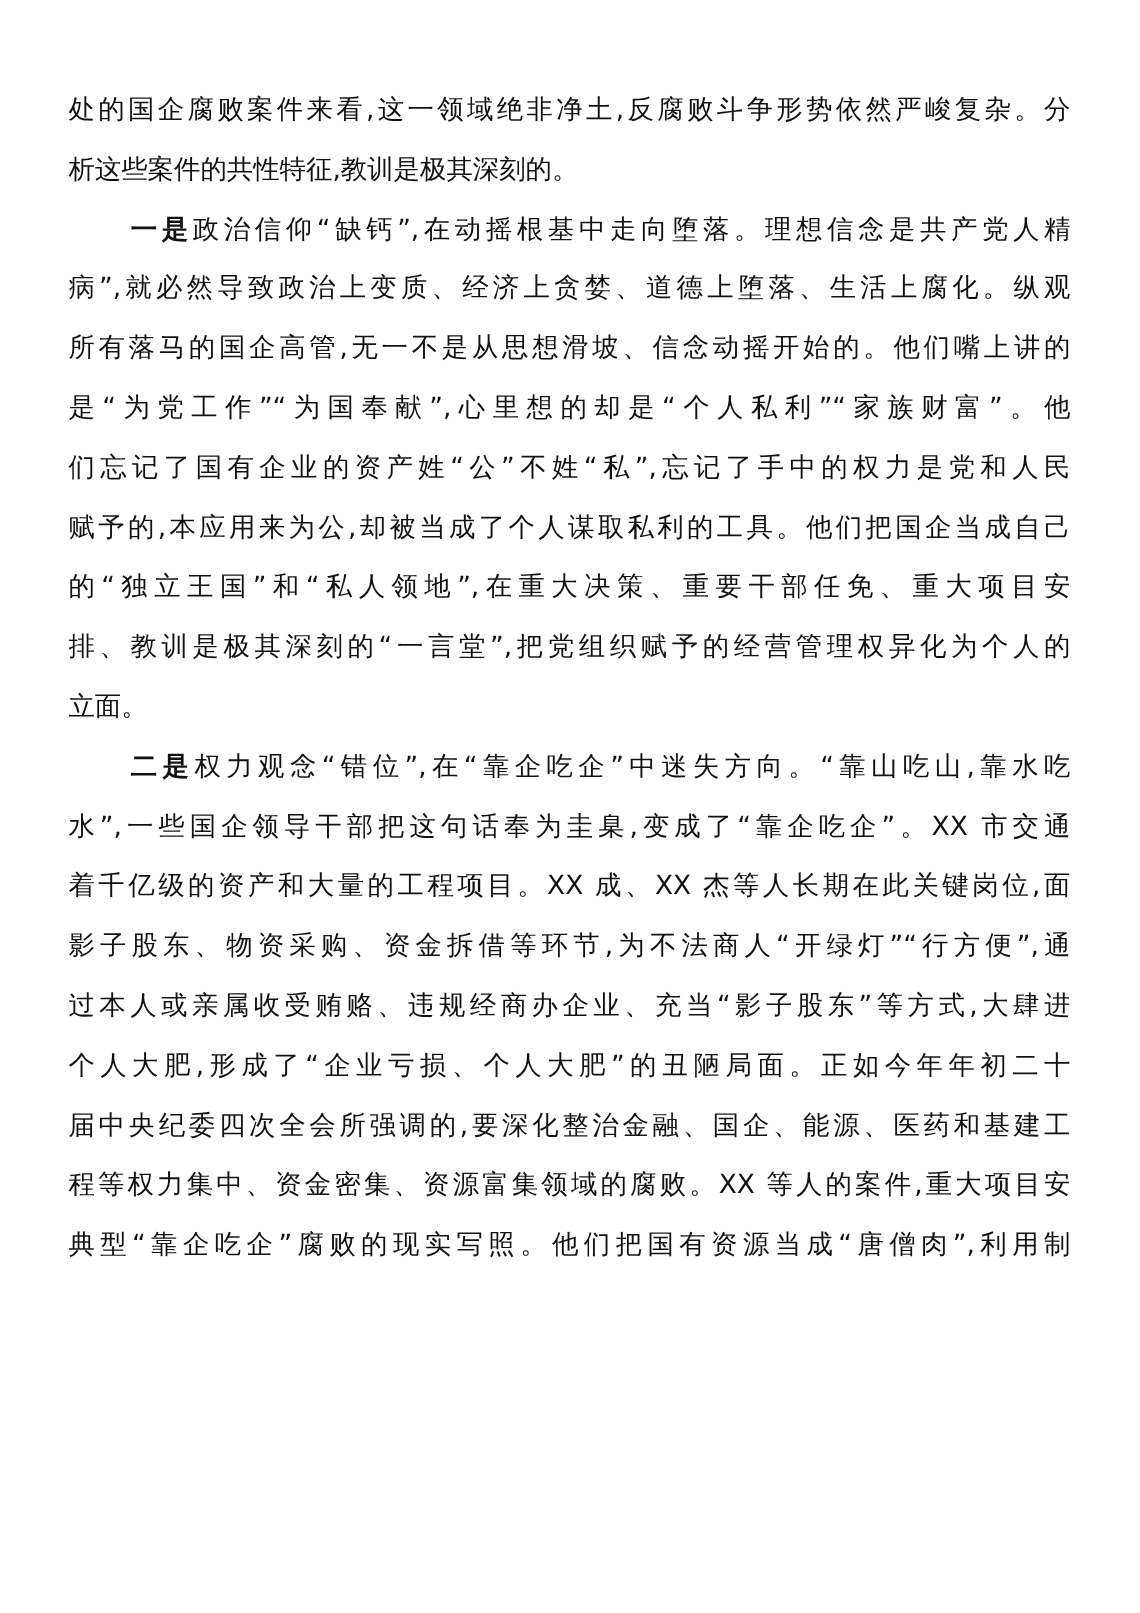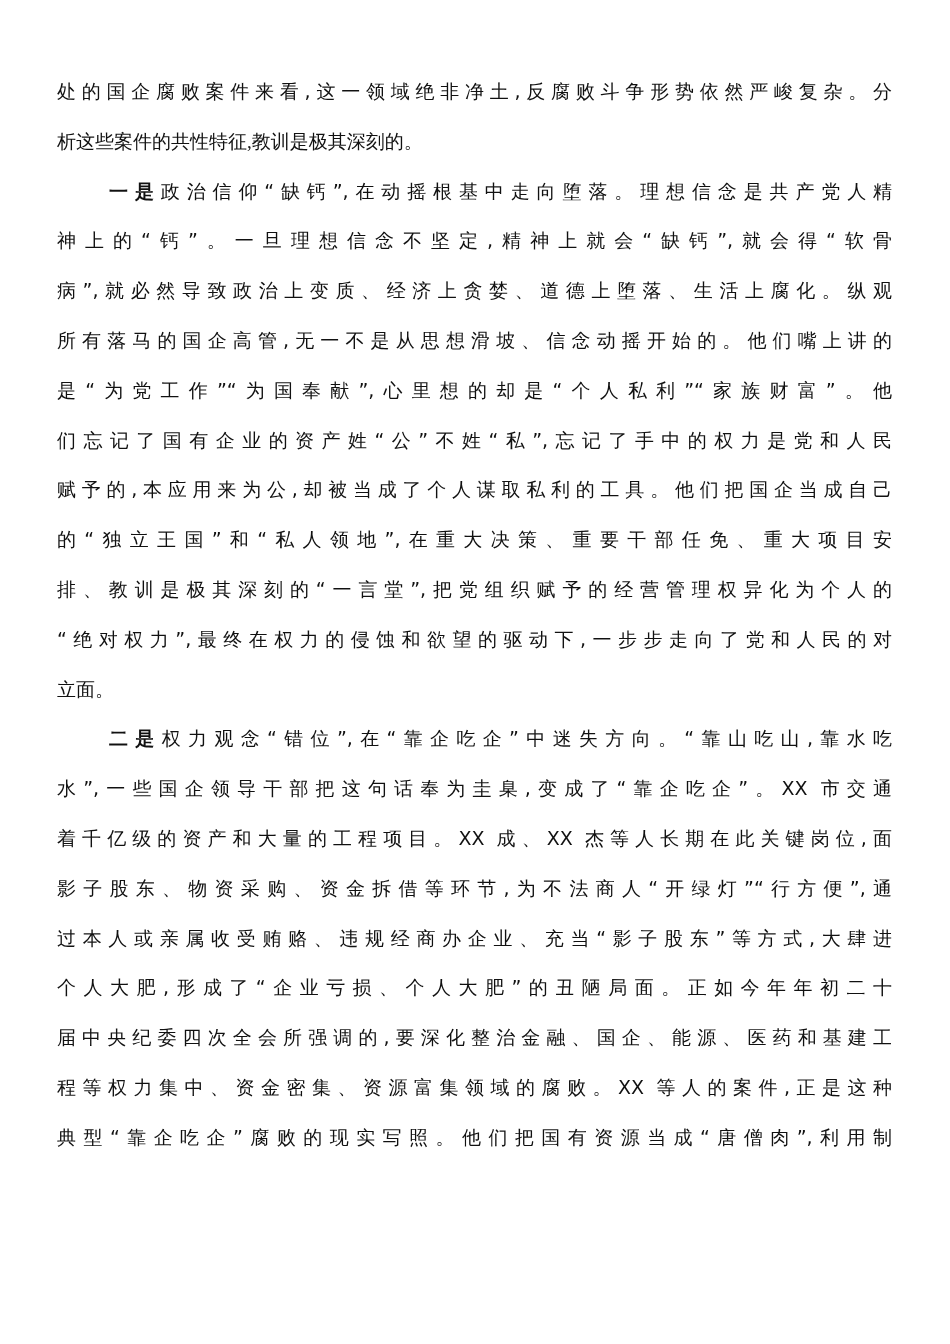--- a/index.html
+++ b/index.html
@@ -17,66 +17,63 @@
   }
   .page {
     position: absolute;
     left: 57px;
     top: 67px;
     width: 835px;
   }
   .line {
     height: 49.8px;
     line-height: 49.8px;
-    font-size: 19px;
+    font-size: 22px;
     white-space: nowrap;
     text-align: justify;
     text-align-last: justify;
     letter-spacing: 0px;
   }
   .line.last {
     text-align-last: left;
-    font-family: Liberation Serif, serif;
   }
   .line.indent {
     padding-left: 52px;
   }
   .lead {
     font-weight: bold;
   }
 </style>
 </head>
 <body>
 
 <div class="page">
 
   <div>
     <div class="line">处的国企腐败案件来看,这一领域绝非净土,反腐败斗争形势依然严峻复杂。分</div>
     <div class="line last">析这些案件的共性特征,教训是极其深刻的。</div>
   </div>
 
   <div>
     <div class="line indent"><span class="lead">一是</span><span>政治信仰“缺钙”,在动摇根基中走向堕落。理想信念是共产党人精</span></div>
-    <div class="line">神上的“钙”。一旦理想信念不坚定,精神上就会“缺钙”,就会得“软骨</div>
     <div class="line">病”,就必然导致政治上变质、经济上贪婪、道德上堕落、生活上腐化。纵观</div>
     <div class="line">所有落马的国企高管,无一不是从思想滑坡、信念动摇开始的。他们嘴上讲的</div>
     <div class="line">是“为党工作”“为国奉献”,心里想的却是“个人私利”“家族财富”。他</div>
     <div class="line">们忘记了国有企业的资产姓“公”不姓“私”,忘记了手中的权力是党和人民</div>
     <div class="line">赋予的,本应用来为公,却被当成了个人谋取私利的工具。他们把国企当成自己</div>
     <div class="line">的“独立王国”和“私人领地”,在重大决策、重要干部任免、重大项目安</div>
     <div class="line">排、教训是极其深刻的“一言堂”,把党组织赋予的经营管理权异化为个人的</div>
-    <div class="line">“绝对权力”,最终在权力的侵蚀和欲望的驱动下,一步步走向了党和人民的对</div>
     <div class="line last">立面。</div>
   </div>
 
   <div>
     <div class="line indent"><span class="lead">二是</span><span>权力观念“错位”,在“靠企吃企”中迷失方向。“靠山吃山,靠水吃</span></div>
     <div class="line">水”,一些国企领导干部把这句话奉为圭臬,变成了“靠企吃企”。XX 市交通</div>
     <div class="line">着千亿级的资产和大量的工程项目。XX 成、XX 杰等人长期在此关键岗位,面</div>
     <div class="line">影子股东、物资采购、资金拆借等环节,为不法商人“开绿灯”“行方便”,通</div>
     <div class="line">过本人或亲属收受贿赂、违规经商办企业、充当“影子股东”等方式,大肆进</div>
     <div class="line">个人大肥,形成了“企业亏损、个人大肥”的丑陋局面。正如今年年初二十</div>
     <div class="line">届中央纪委四次全会所强调的,要深化整治金融、国企、能源、医药和基建工</div>
-    <div class="line">程等权力集中、资金密集、资源富集领域的腐败。XX 等人的案件,正是这种</div>
+    <div class="line">程等权力集中、资金密集、资源富集领域的腐败。XX 等人的案件,重大项目安</div>
     <div class="line">典型“靠企吃企”腐败的现实写照。他们把国有资源当成“唐僧肉”,利用制</div>
   </div>
 
 </div>
 
 </body></html>

